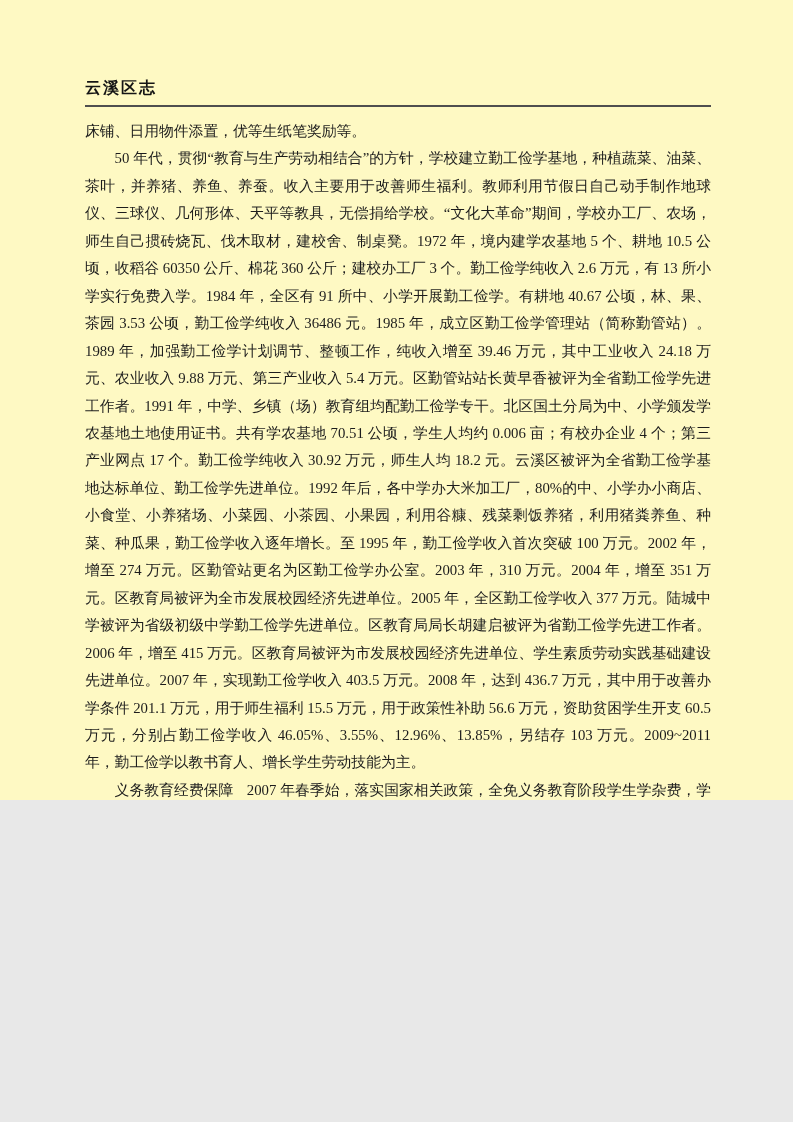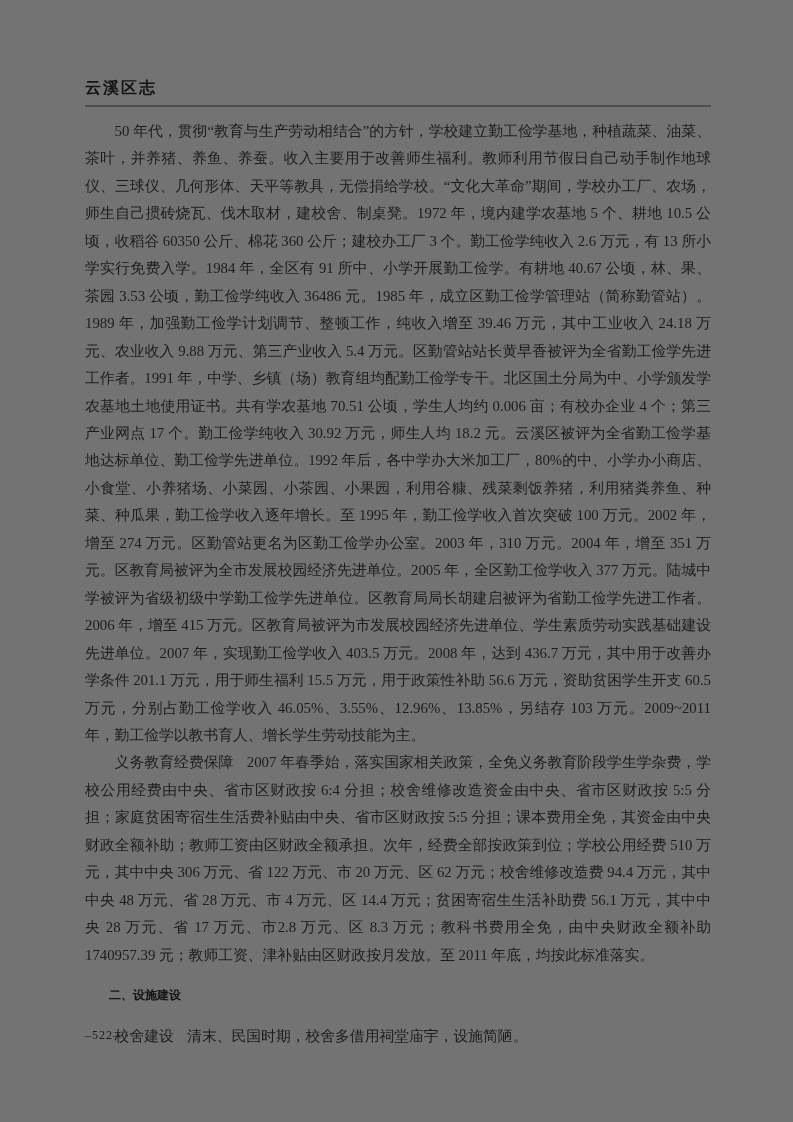--- a/index.html
+++ b/index.html
@@ -1,21 +1,21 @@
 <!DOCTYPE html>
 <html lang="zh"><head>
 <meta charset="utf-8">
 <style>
   html, body { margin: 0; padding: 0; background: #e8e8e8; }
   .page {
     position: relative;
     width: 793px;
-    height: 1122px;
+    height: 800px;
     margin: 0 auto;
-    background: #737373;
+    background: #fef9c3;
     font-family: "Liberation Serif", "DejaVu Serif", serif;
     color: #1c1c1c;
     overflow: hidden;
   }
   .content {
     position: absolute;
     left: 85px;
     top: 78px;
     width: 626px;
   }
@@ -70,20 +70,21 @@
 <div class="page">
   <div class="content">
 
     <header>
       <div class="running-title">云溪区志</div>
       <div class="header-rule"></div>
     </header>
 
     <main class="body-text">
 
+      <p class="cont">床铺、日用物件添置，优等生纸笔奖励等。</p>
 
 
       <p class="para">50 年代，贯彻“教育与生产劳动相结合”的方针，学校建立勤工俭学基地，种植蔬菜、油菜、茶叶，并养猪、养鱼、养蚕。收入主要用于改善师生福利。教师利用节假日自己动手制作地球仪、三球仪、几何形体、天平等教具，无偿捐给学校。“文化大革命”期间，学校办工厂、农场，师生自己掼砖烧瓦、伐木取材，建校舍、制桌凳。1972 年，境内建学农基地 5 个、耕地 10.5 公顷，收稻谷 60350 公斤、棉花 360 公斤；建校办工厂 3 个。勤工俭学纯收入 2.6 万元，有 13 所小学实行免费入学。1984 年，全区有 91 所中、小学开展勤工俭学。有耕地 40.67 公顷，林、果、茶园 3.53 公顷，勤工俭学纯收入 36486 元。1985 年，成立区勤工俭学管理站（简称勤管站）。1989 年，加强勤工俭学计划调节、整顿工作，纯收入增至 39.46 万元，其中工业收入 24.18 万元、农业收入 9.88 万元、第三产业收入 5.4 万元。区勤管站站长黄早香被评为全省勤工俭学先进工作者。1991 年，中学、乡镇（场）教育组均配勤工俭学专干。北区国土分局为中、小学颁发学农基地土地使用证书。共有学农基地 70.51 公顷，学生人均约 0.006 亩；有校办企业 4 个；第三产业网点 17 个。勤工俭学纯收入 30.92 万元，师生人均 18.2 元。云溪区被评为全省勤工俭学基地达标单位、勤工俭学先进单位。1992 年后，各中学办大米加工厂，80%的中、小学办小商店、小食堂、小养猪场、小菜园、小茶园、小果园，利用谷糠、残菜剩饭养猪，利用猪粪养鱼、种菜、种瓜果，勤工俭学收入逐年增长。至 1995 年，勤工俭学收入首次突破 100 万元。2002 年，增至 274 万元。区勤管站更名为区勤工俭学办公室。2003 年，310 万元。2004 年，增至 351 万元。区教育局被评为全市发展校园经济先进单位。2005 年，全区勤工俭学收入 377 万元。陆城中学被评为省级初级中学勤工俭学先进单位。区教育局局长胡建启被评为省勤工俭学先进工作者。2006 年，增至 415 万元。区教育局被评为市发展校园经济先进单位、学生素质劳动实践基础建设先进单位。2007 年，实现勤工俭学收入 403.5 万元。2008 年，达到 436.7 万元，其中用于改善办学条件 201.1 万元，用于师生福利 15.5 万元，用于政策性补助 56.6 万元，资助贫困学生开支 60.5 万元，分别占勤工俭学收入 46.05%、3.55%、12.96%、13.85%，另结存 103 万元。2009~2011 年，勤工俭学以教书育人、增长学生劳动技能为主。</p>
 
       <p class="para"><span class="lead">义务教育经费保障</span><span>2007 年春季始，落实国家相关政策，全免义务教育阶段学生学杂费，学校公用经费由中央、省市区财政按 6:4 分担；校舍维修改造资金由中央、省市区财政按 5:5 分担；家庭贫困寄宿生生活费补贴由中央、省市区财政按 5:5 分担；课本费用全免，其资金由中央财政全额补助；教师工资由区财政全额承担。次年，经费全部按政策到位；学校公用经费 510 万元，其中中央 306 万元、省 122 万元、市 20 万元、区 62 万元；校舍维修改造费 94.4 万元，其中中央 48 万元、省 28 万元、市 4 万元、区 14.4 万元；贫困寄宿生生活补助费 56.1 万元，其中中央 28 万元、省 17 万元、市2.8 万元、区 8.3 万元；教科书费用全免，由中央财政全额补助 1740957.39 元；教师工资、津补贴由区财政按月发放。至 2011 年底，均按此标准落实。</span></p>
 
       <h2 class="section-heading">二、设施建设</h2>
 
       <p class="para"><span class="lead">校舍建设</span><span>清末、民国时期，校舍多借用祠堂庙宇，设施简陋。</span></p>
 

